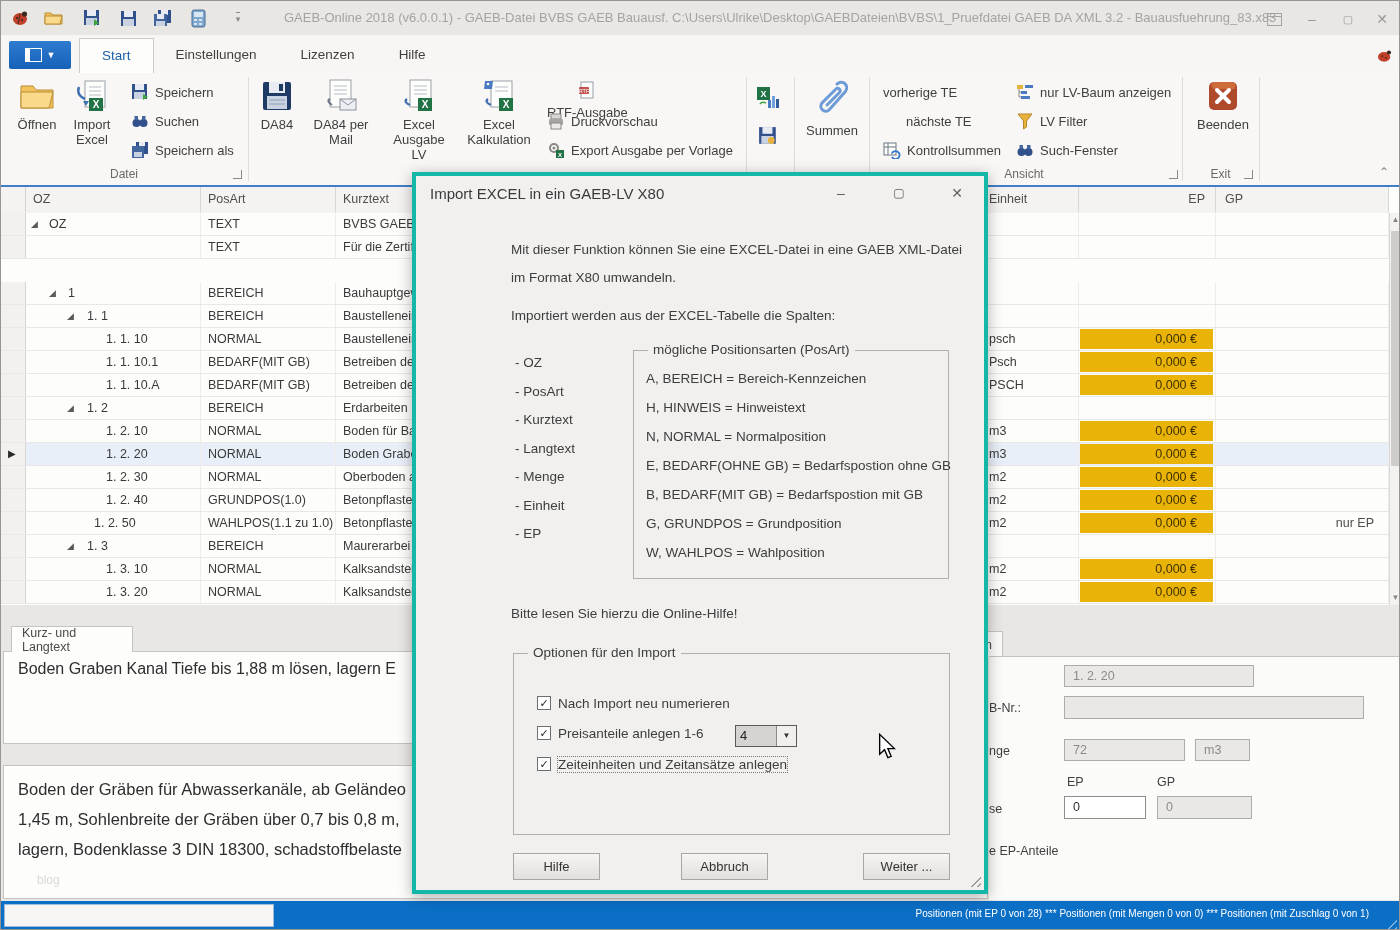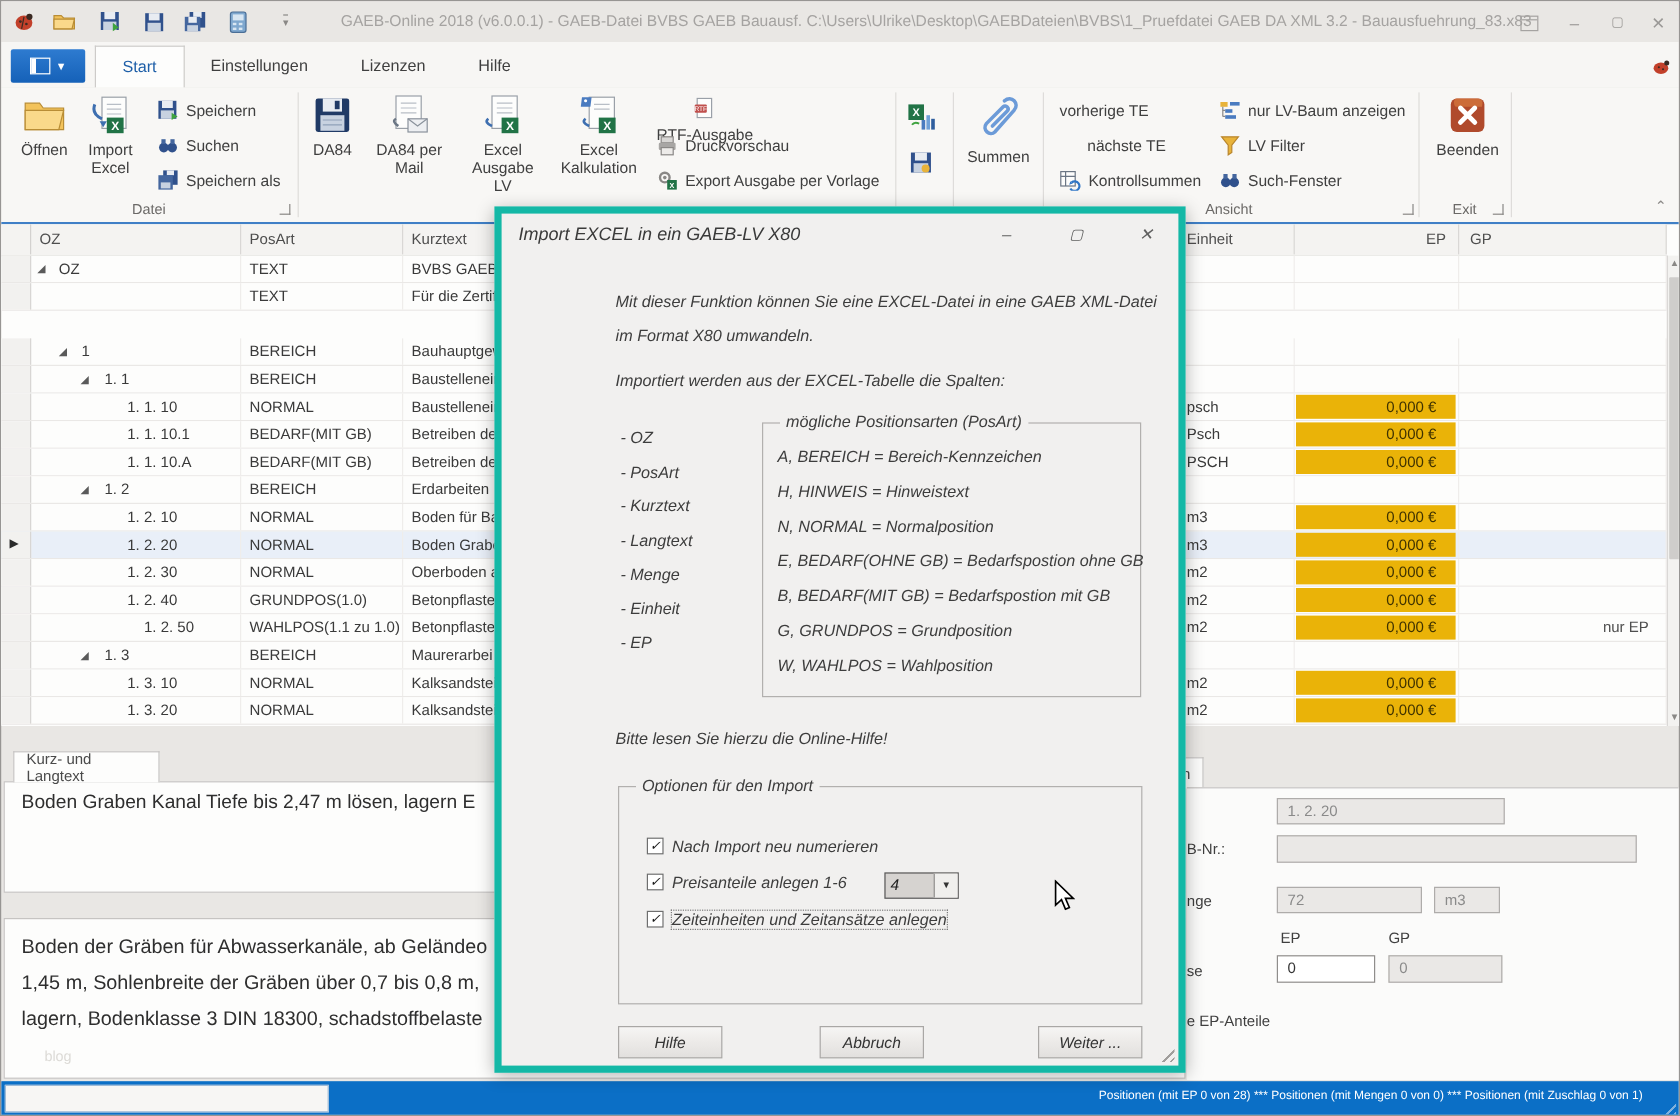--- a/index.html
+++ b/index.html
@@ -66,22 +66,22 @@
   #info-panel{position:absolute;left:988px;top:655px;width:410px;height:243px;background:#FBFBFA;border-top:1px solid #C6C4C2;}
   .ilabel{position:absolute;font-size:12.5px;color:#3F3F3F;white-space:nowrap;}
   .ifield{position:absolute;background:#EAE8E6;border:1px solid #AEACAA;box-sizing:border-box;font-size:12.5px;color:#8A8A8A;line-height:20px;padding-left:8px;white-space:nowrap;}
   .ifield.white{background:#FFFFFF;border-color:#8F8D8B;color:#333;}
   
   #statusbar{position:absolute;left:0;top:900px;width:100%;height:30px;background:#0B6FC6;}
   #progressbox{position:absolute;left:3px;top:3px;width:270px;height:23px;background:#F7F6F4;border:1px solid #9DBBD8;box-sizing:border-box;}
   #status-text{position:absolute;right:30px;top:7px;font-size:10px;color:#FFFFFF;white-space:nowrap;}
   #sgrip{position:absolute;right:2px;bottom:2px;width:12px;height:12px;background:repeating-linear-gradient(135deg,#7FB0DC 0 2px,transparent 2px 5px);clip-path:polygon(100% 0,100% 100%,0 100%);}
   
-  #dialog{position:absolute;left:411px;top:171px;width:576px;height:722px;background:#F1F0EF;border:6px solid #14b8a6;
-          box-shadow:0 3px 14px rgba(0,0,0,.3);box-sizing:border-box;z-index:50;font-style:italic;}
+  #dialog{position:absolute;left:411px;top:171px;width:576px;height:722px;background:#F1F0EF;border:4px solid #14b8a6;
+          box-shadow:0 3px 14px rgba(0,0,0,.3);box-sizing:border-box;z-index:50;}
   #dlg-title{position:absolute;left:14px;top:9px;font-size:15px;color:#3A3A3A;}
   .dlg-ctl{position:absolute;top:6px;width:26px;height:22px;text-align:center;line-height:22px;font-size:14px;color:#5F5F5F;}
   .dtext{position:absolute;font-size:13.5px;color:#3D3D3D;white-space:nowrap;}
   .groupbox{position:absolute;border:1px solid #B2B0AE;box-sizing:border-box;}
   .gb-label{position:absolute;top:-9px;left:14px;background:#F1F0EF;padding:0 5px;font-size:13.5px;color:#3D3D3D;white-space:nowrap;}
   .gb-item{position:absolute;left:12px;font-size:13.5px;color:#3D3D3D;white-space:nowrap;}
   .chkrow{position:absolute;left:23px;height:18px;display:flex;align-items:center;}
   .chkbox{width:14px;height:14px;background:#fff;border:1px solid #6E6E6E;box-sizing:border-box;text-align:center;line-height:12px;font-size:11px;color:#1A1A1A;margin-right:7px;flex:none;}
   .chklabel{font-size:13.5px;color:#3D3D3D;white-space:nowrap;}
   .chklabel.focused{outline:1px dotted #7A7A7A;}
@@ -575,21 +575,21 @@
           <div class="gcell ckz">Betonpflaste</div>
           <div class="gcell cei">m2</div>
           <div class="gcell cep">
             <div class="epcell">0,000 €</div>
           </div>
           <div class="gcell cgp"></div>
         </div>
         <div class="grow" style="top: 299px;">
           <div class="gcell ci"></div>
           <div class="gcell coz">
-            <span class="oztext" style="left: 94px;">1. 2. 50</span>
+            <span class="oztext" style="left: 68px;">1. 2. 50</span>
           </div>
           <div class="gcell cpa">WAHLPOS(1.1 zu 1.0)</div>
           <div class="gcell ckz">Betonpflaste</div>
           <div class="gcell cei">m2</div>
           <div class="gcell cep">
             <div class="epcell">0,000 €</div>
           </div>
           <div class="gcell cgp">nur EP</div>
         </div>
         <div class="grow" style="top: 322px;">
@@ -633,21 +633,21 @@
       </div>
     <div id="vscroll">
       <div class="scrollarrow" style="top:0;">▲</div>
       <div class="scrollarrow" style="bottom:0;">▼</div>
       <div id="vthumb"></div>
     </div>
   </div>
 
   <div class="ptab" style="left:10px;top:625px;width:122px;height:26px;z-index:2;">Kurz- und Langtext</div>
   <div class="textbox" style="left:2px;top:650px;width:985px;height:93px;">
-    <div class="tb-line" style="top:8px;font-size:16px;">Boden Graben Kanal Tiefe bis 2,47 m lösen, lagern E</div>
+    <div class="tb-line" style="top:8px;font-size:16px;">Boden Graben Kanal Tiefe bis 1,88 m lösen, lagern E</div>
   </div>
   <div class="textbox" style="left:2px;top:764px;width:985px;height:134px;">
     <div id="langtext-lines">
         <div class="tb-line" style="top: 14px; font-size: 16.5px;">Boden der Gräben für Abwasserkanäle, ab Geländeo</div>
         <div class="tb-line" style="top: 44px; font-size: 16.5px;">1,45 m, Sohlenbreite der Gräben über 0,7 bis 0,8 m,</div>
         <div class="tb-line" style="top: 74px; font-size: 16.5px;">lagern, Bodenklasse 3 DIN 18300, schadstoffbelaste</div>
       </div>
   </div>
   <div id="watermark">blog</div>
 

